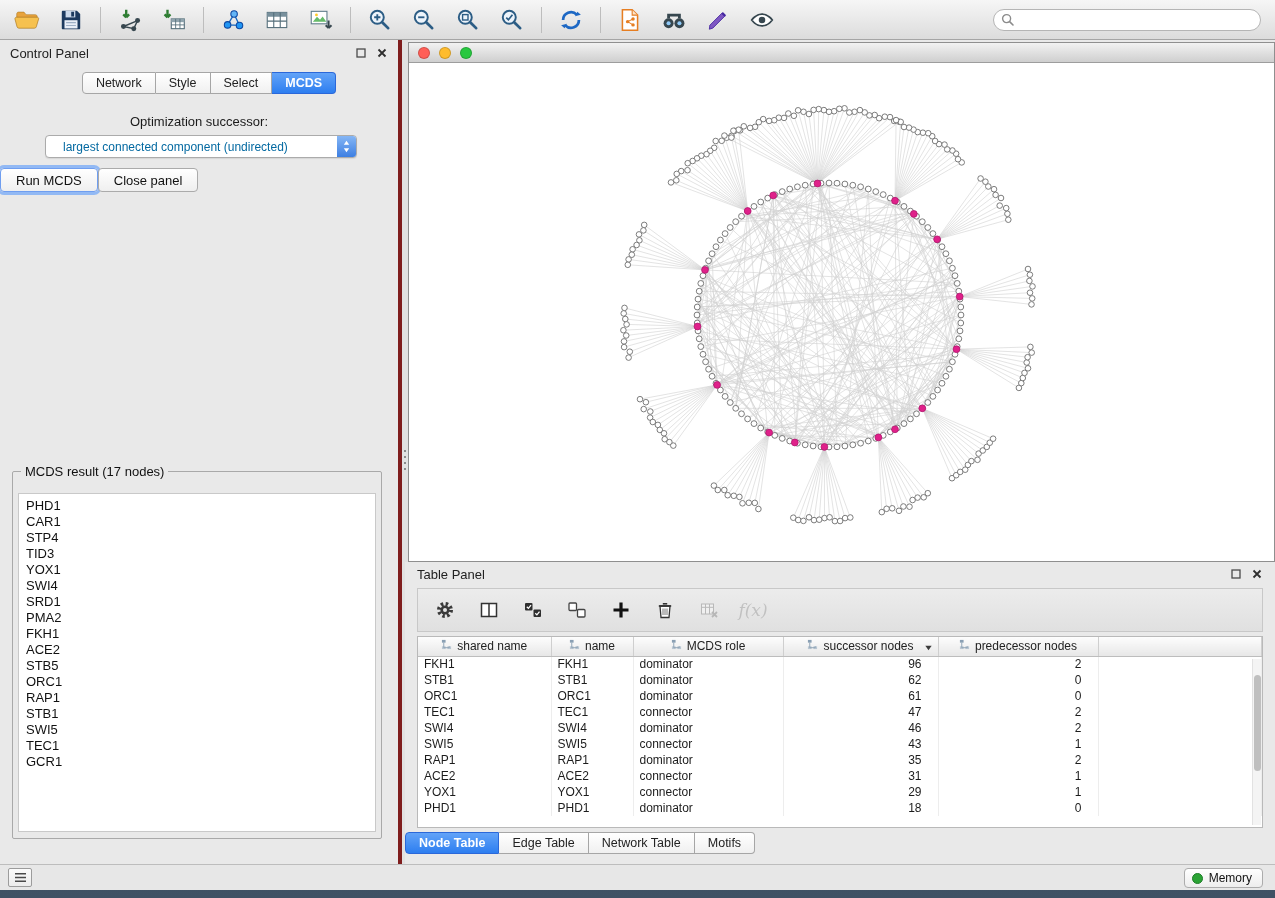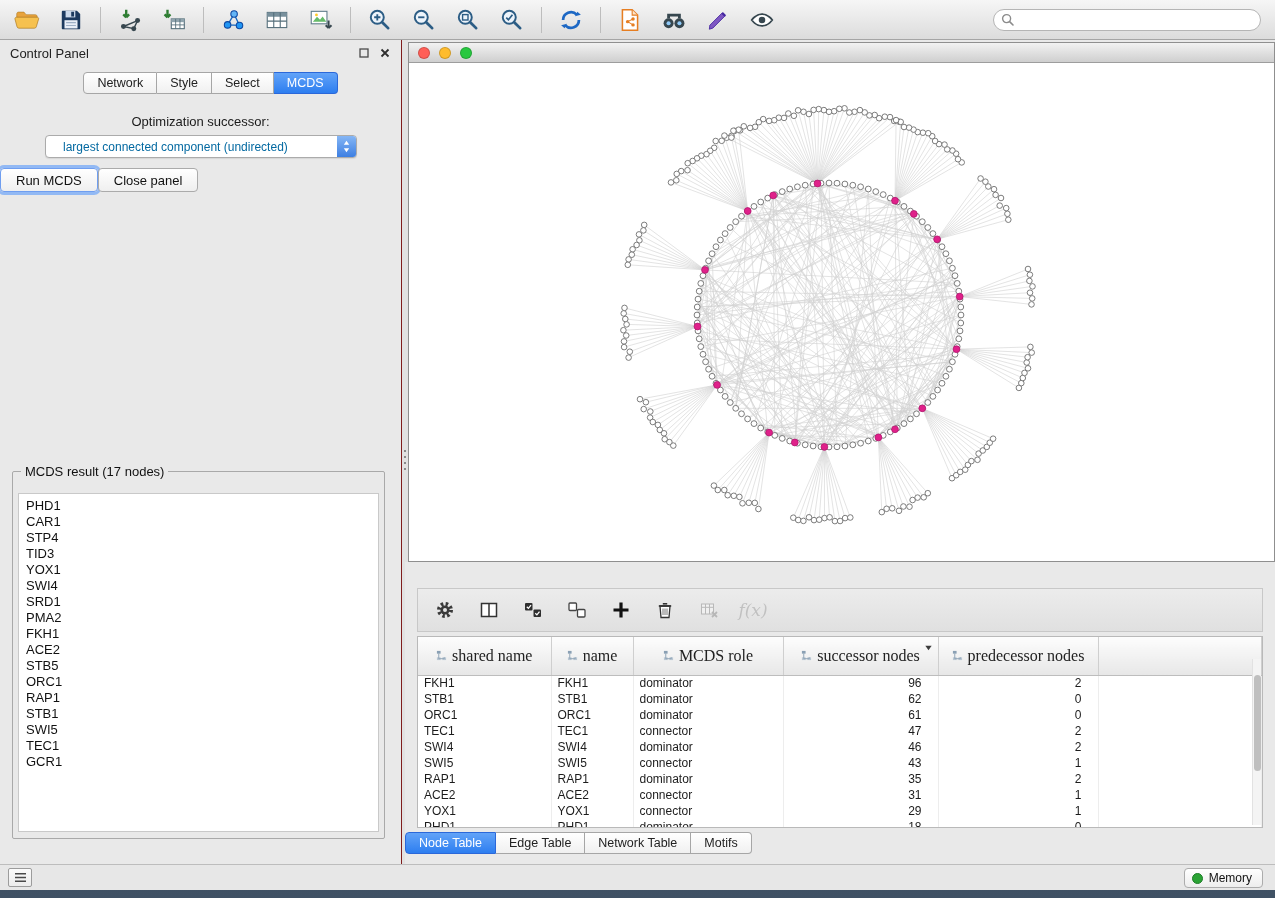--- a/index.html
+++ b/index.html
@@ -16,35 +16,35 @@
   .tb-group{display:flex;align-items:center;gap:2px;}
   .tb-btn{width:42px;height:34px;border:none;background:transparent;display:flex;align-items:center;justify-content:center;cursor:default;}
   .tb-btn svg{width:26px;height:26px;}
   .tb-sep{width:1px;height:26px;background:#bdbdbd;margin:0 8px;display:inline-block;}
   .search-wrap{margin-left:auto;position:relative;}
   .search-input{width:268px;height:22px;border:1px solid #b5b5b5;border-radius:12px;background:#fff;
                 padding:0 8px 0 26px;font-size:12px;outline:none;}
   .search-glyph{position:absolute;left:8px;top:4px;width:14px;height:14px;}
 
   
-  .control-panel{position:absolute;left:0;top:40px;width:402px;bottom:26px;background:#e9e9e9;border-right:1px solid #7f1d1d;}
+  .control-panel{position:absolute;left:0;top:40px;width:402px;bottom:26px;background:#e9e9e9;border-right:4px solid #7f1d1d;}
   .panel-header{display:flex;align-items:center;height:26px;padding:0 10px;}
   .panel-title{font-size:13px;color:#222;}
   .win-mini{margin-left:auto;display:flex;gap:9px;align-items:center;}
   .mini-btn{width:12px;height:12px;display:inline-flex;align-items:center;justify-content:center;cursor:default;}
   .mini-btn svg{width:10px;height:10px;}
 
   .seg-wrap{display:flex;justify-content:center;}
   .ctl-tabs{margin-top:6px;margin-left:20px;}
   .seg{display:inline-flex;}
   .seg-tab{border:1px solid #a6a6a6;border-left:none;background:linear-gradient(#ffffff,#f0f0f0);
            height:22px;line-height:20px;padding:0 13px;font-size:12.5px;color:#222;cursor:default;}
   .seg-tab:first-child{border-left:1px solid #a6a6a6;border-radius:4px 0 0 4px;}
   .seg-tab:last-child{border-radius:0 4px 4px 0;}
-  .seg-tab.active{background:linear-gradient(#62a3f8,#2d7ef0);border-color:#2b68d9;color:#fff;}
+  .seg-tab.active{background:linear-gradient(#62a3f8,#2d7ef0);border-color:#2b68d9;color:#fff;font-weight:bold;}
 
   .opt-label{position:absolute;left:0;right:0;top:74px;text-align:center;font-size:13px;color:#1a1a1a;}
   .dropdown{position:absolute;left:45px;top:95px;width:312px;height:23px;background:#fff;border:1px solid #ababab;
             border-radius:4px;display:flex;align-items:center;box-shadow:0 1px 1px rgba(0,0,0,.08);}
   .dd-text{flex:1;padding-left:17px;font-size:12px;color:#0369a1;white-space:nowrap;overflow:hidden;}
   .dd-step{width:19px;height:21px;border-radius:0 3px 3px 0;background:linear-gradient(#85b6f5,#3d7fe2);
            display:flex;align-items:center;justify-content:center;}
   .btn-row{position:absolute;left:0;right:0;top:128px;display:flex;justify-content:flex-start;}
   .mac-btn{height:24px;padding:0 15px;font-size:13px;font-family:"Liberation Sans",sans-serif;color:#111;
            background:linear-gradient(#ffffff,#efefef);border:1px solid #ababab;border-radius:4px;cursor:default;}
@@ -76,22 +76,22 @@
   .tp-header{display:flex;align-items:center;height:24px;padding:0 12px;}
   .tp-toolbar{position:absolute;left:12px;right:12px;top:26px;height:44px;display:flex;align-items:center;gap:18px;
               padding-left:14px;background:linear-gradient(#ececec,#e0e0e0);border:1px solid #c8c8c8;}
   .tt-btn{width:26px;height:26px;border:none;background:transparent;display:flex;align-items:center;justify-content:center;cursor:default;}
   .tt-btn svg{width:20px;height:20px;}
   .tt-btn.disabled{opacity:.42;}
   .fx{font-family:"DejaVu Serif",serif;font-style:italic;font-size:17px;color:#8f8f8f;}
 
   .table-wrap{position:absolute;left:12px;right:12px;top:74px;height:192px;background:#fff;border:1px solid #b9b9b9;overflow:hidden;}
   table.node-table{border-collapse:collapse;table-layout:fixed;width:100%;}
-  .node-table th{height:38px;background:linear-gradient(#fdfdfd,#e7e7e7);border-bottom:1px solid #bdbdbd;
-                 border-right:1px solid #cfcfcf;font-weight:normal;font-size:16px;color:#222;position:relative;font-family:Liberation Serif, serif;}
+  .node-table th{height:19px;background:linear-gradient(#fdfdfd,#e7e7e7);border-bottom:1px solid #bdbdbd;
+                 border-right:1px solid #cfcfcf;font-weight:normal;font-size:12px;color:#222;position:relative;}
   .th-inner{display:flex;align-items:center;justify-content:center;gap:5px;}
   .sort-btn{position:absolute;right:3px;top:4px;width:13px;height:13px;display:flex;align-items:center;justify-content:center;}
   .node-table td{height:16px;font-size:12px;color:#1c1c1c;padding:0 6px;border-right:1px solid #ededed;white-space:nowrap;overflow:hidden;}
   .node-table td.num{text-align:right;padding-right:16px;}
   .vscroll{position:absolute;right:1px;top:22px;bottom:2px;width:9px;background:#f4f4f4;border-left:1px solid #e2e2e2;}
   .vthumb{position:absolute;left:1px;top:16px;width:7px;height:96px;background:#bfbfbf;border-radius:3.5px;}
   .tp-tabs{position:absolute;left:0;right:0;top:270px;display:flex;justify-content:flex-start;}
   .tp-tabs .seg-tab{font-size:12.5px;}
 
   
@@ -1075,20 +1075,35 @@
             <circle cx="504.8" cy="150.9" r="3.4"></circle>
             <circle cx="364.2" cy="132.4" r="3.4"></circle>
             <circle cx="385.8" cy="379.5" r="3.4"></circle>
             <circle cx="486.0" cy="366.3" r="3.4"></circle>
           </g>
         </svg>
     </div>
   </div>
 
   <div class="table-panel">
+    <div class="tp-header">
+      <span class="panel-title">Table Panel</span>
+      <span class="win-mini">
+        <span class="mini-btn">
+          <svg viewBox="0 0 10 10">
+              <rect x="1" y="1" width="8" height="8" fill="none" stroke="#4b4b4b" stroke-width="1.3"></rect>
+            </svg>
+        </span>
+        <span class="mini-btn">
+          <svg viewBox="0 0 10 10">
+              <path d="M1.5 1.5l7 7M8.5 1.5l-7 7" stroke="#2e2e2e" stroke-width="1.8"></path>
+            </svg>
+        </span>
+      </span>
+    </div>
     <div class="tp-toolbar">
         <button class="tt-btn">
           <svg viewBox="0 0 20 20">
             <circle cx="10" cy="10" r="6" fill="none" stroke="#3a3a3a" stroke-width="4" stroke-dasharray="2.4 2.3"></circle>
             <circle cx="10" cy="10" r="4.6" fill="#3a3a3a"></circle>
             <circle cx="10" cy="10" r="2" fill="#e4e4e4"></circle>
           </svg>
         </button>
         <button class="tt-btn">
           <svg viewBox="0 0 20 20">

